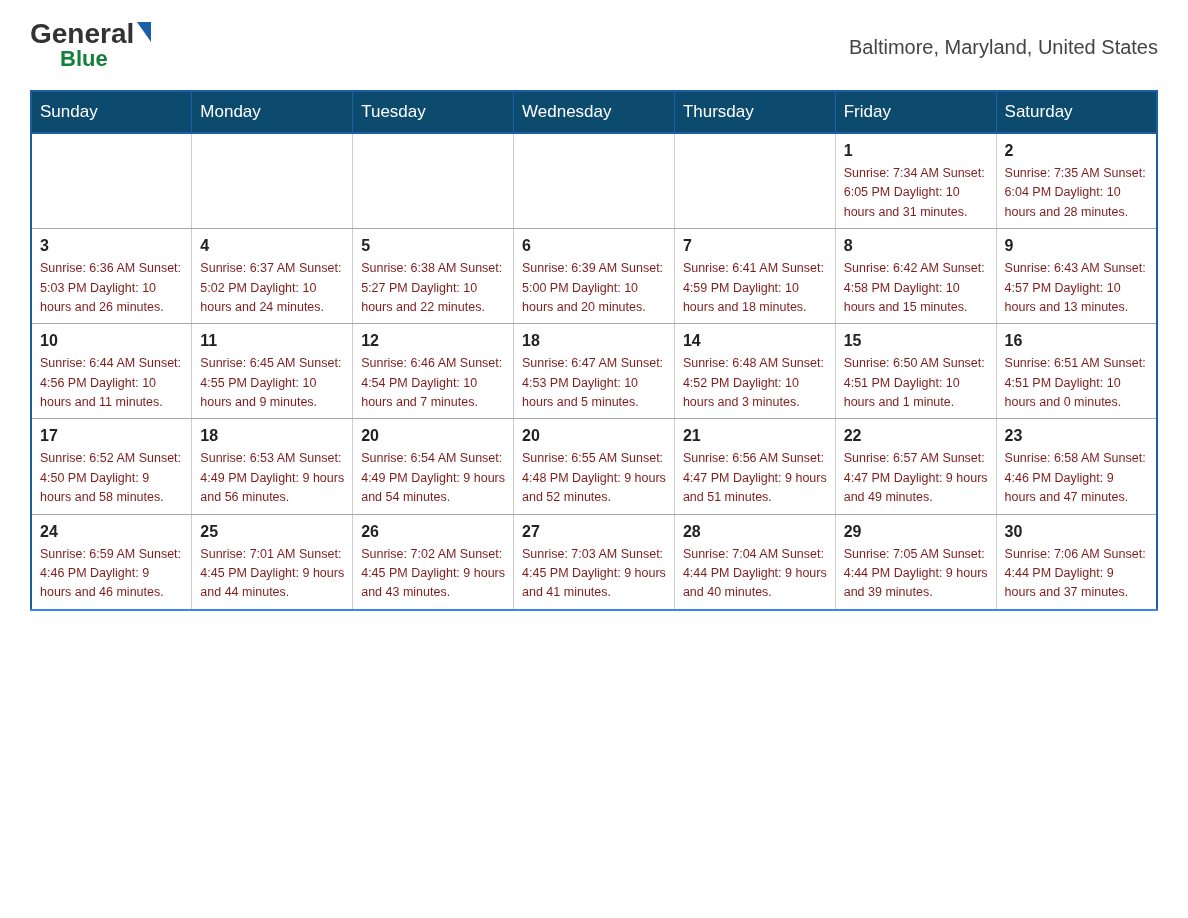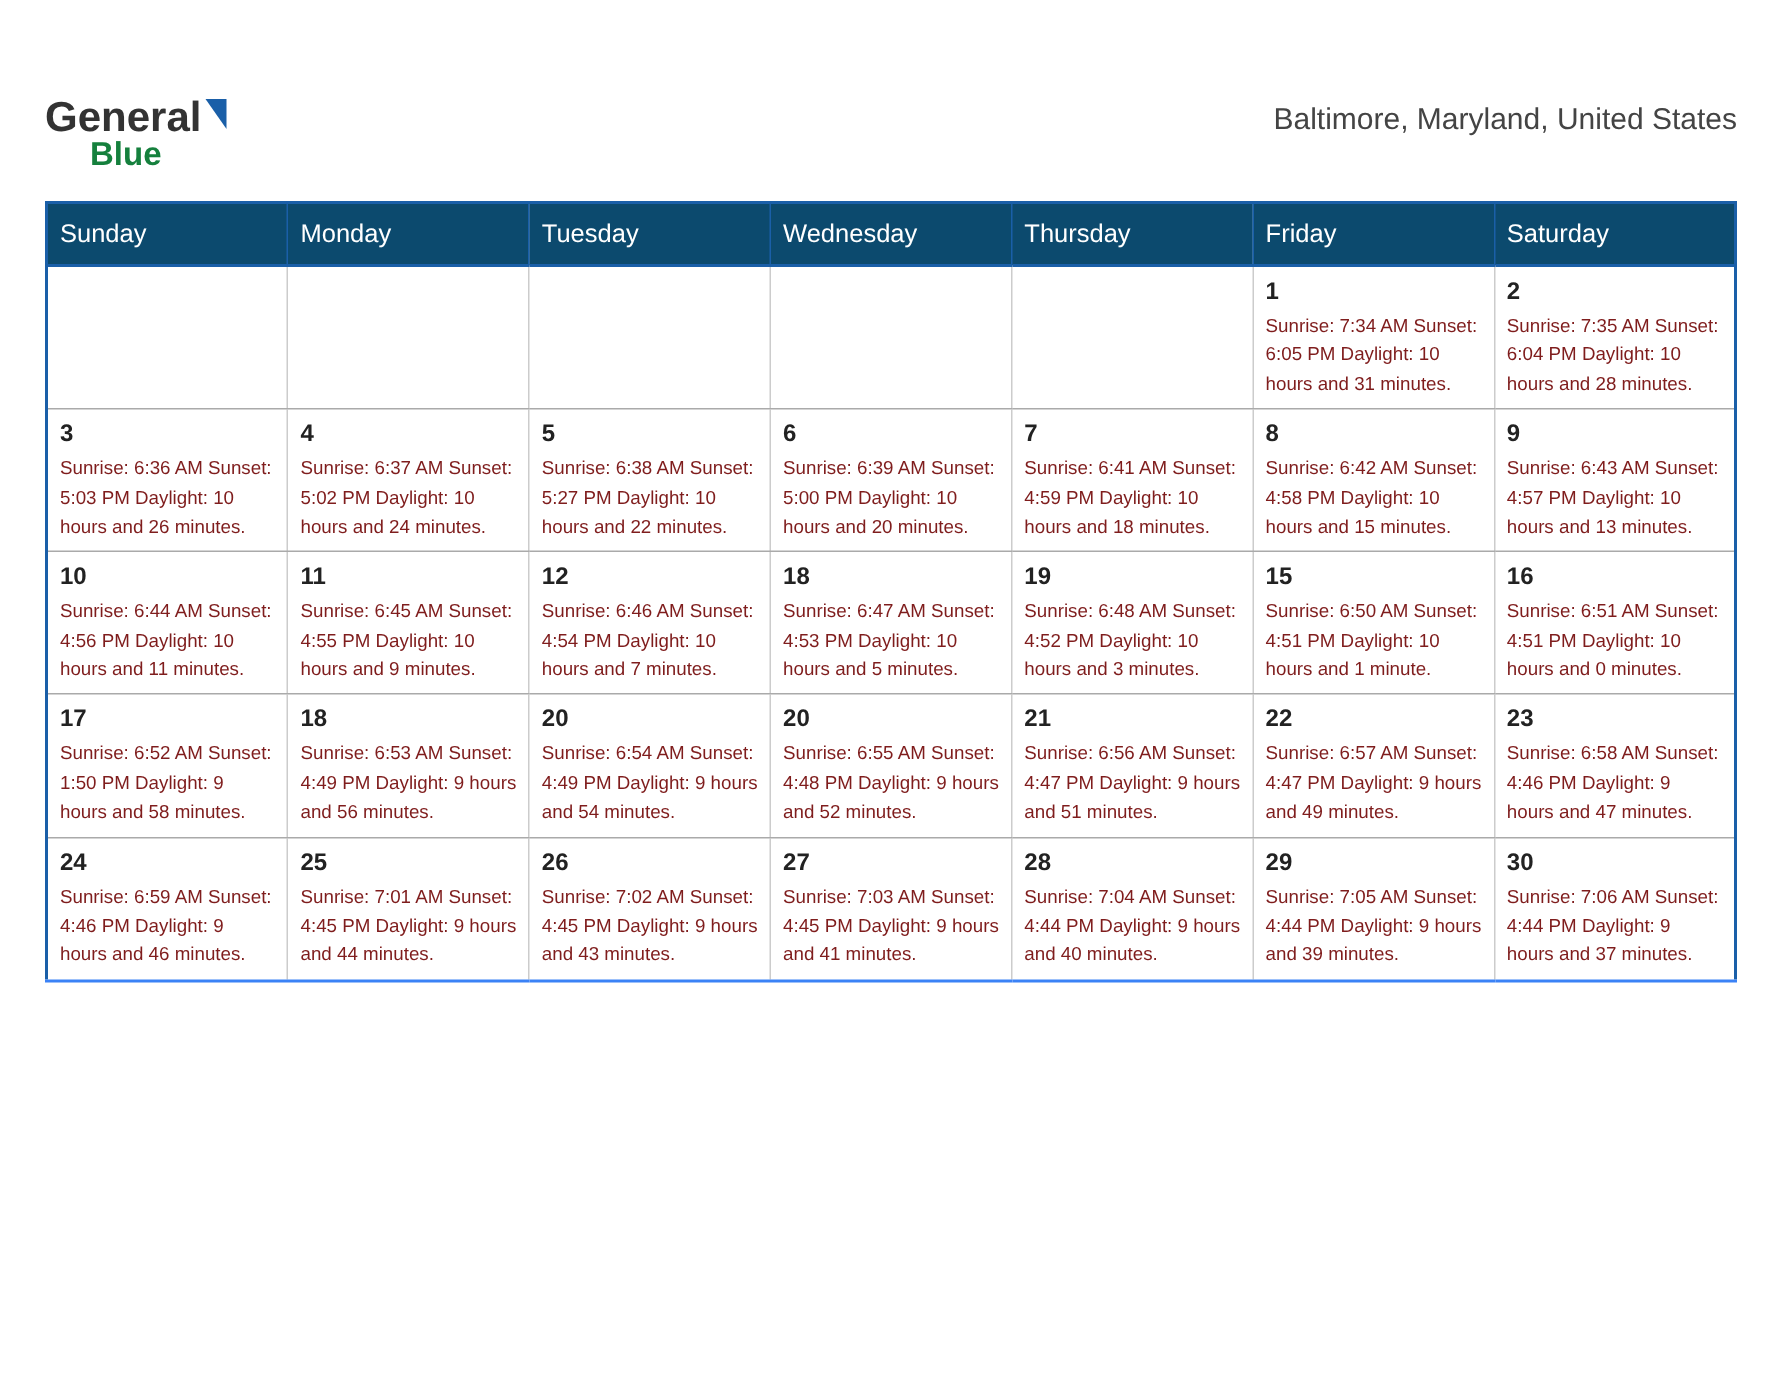--- a/index.html
+++ b/index.html
@@ -6,23 +6,22 @@
     body {
       font-family: Arial, sans-serif;
       background: #fff;
       width: 1188px;
       min-height: 918px;
       padding: 20px 30px;
     }
     .header-area {
       display: flex;
       justify-content: space-between;
-      align-items: flex-start;
+      align-items: center;
       margin-bottom: 20px;
-      margin-top: 44px;
     }
     .logo {
       display: flex;
       flex-direction: column;
       align-items: flex-start;
     }
     .logo-general {
       font-size: 28px;
       font-weight: bold;
       color: #333;
@@ -209,21 +208,21 @@
 Sunset: 4:54 PM
 Daylight: 10 hours and 7 minutes.</div>
         </td>
         <td>
           <span class="day-num">18</span>
           <div class="day-info">Sunrise: 6:47 AM
 Sunset: 4:53 PM
 Daylight: 10 hours and 5 minutes.</div>
         </td>
         <td>
-          <span class="day-num">19</span>
+          <span class="day-num">14</span>
           <div class="day-info">Sunrise: 6:48 AM
 Sunset: 4:52 PM
 Daylight: 10 hours and 3 minutes.</div>
         </td>
         <td>
           <span class="day-num">15</span>
           <div class="day-info">Sunrise: 6:50 AM
 Sunset: 4:51 PM
 Daylight: 10 hours and 1 minute.</div>
         </td>
@@ -231,21 +230,21 @@
           <span class="day-num">16</span>
           <div class="day-info">Sunrise: 6:51 AM
 Sunset: 4:51 PM
 Daylight: 10 hours and 0 minutes.</div>
         </td>
       </tr>
       <tr>
         <td>
           <span class="day-num">17</span>
           <div class="day-info">Sunrise: 6:52 AM
-Sunset: 1:50 PM
+Sunset: 4:50 PM
 Daylight: 9 hours and 58 minutes.</div>
         </td>
         <td>
           <span class="day-num">18</span>
           <div class="day-info">Sunrise: 6:53 AM
 Sunset: 4:49 PM
 Daylight: 9 hours and 56 minutes.</div>
         </td>
         <td>
           <span class="day-num">20</span>

